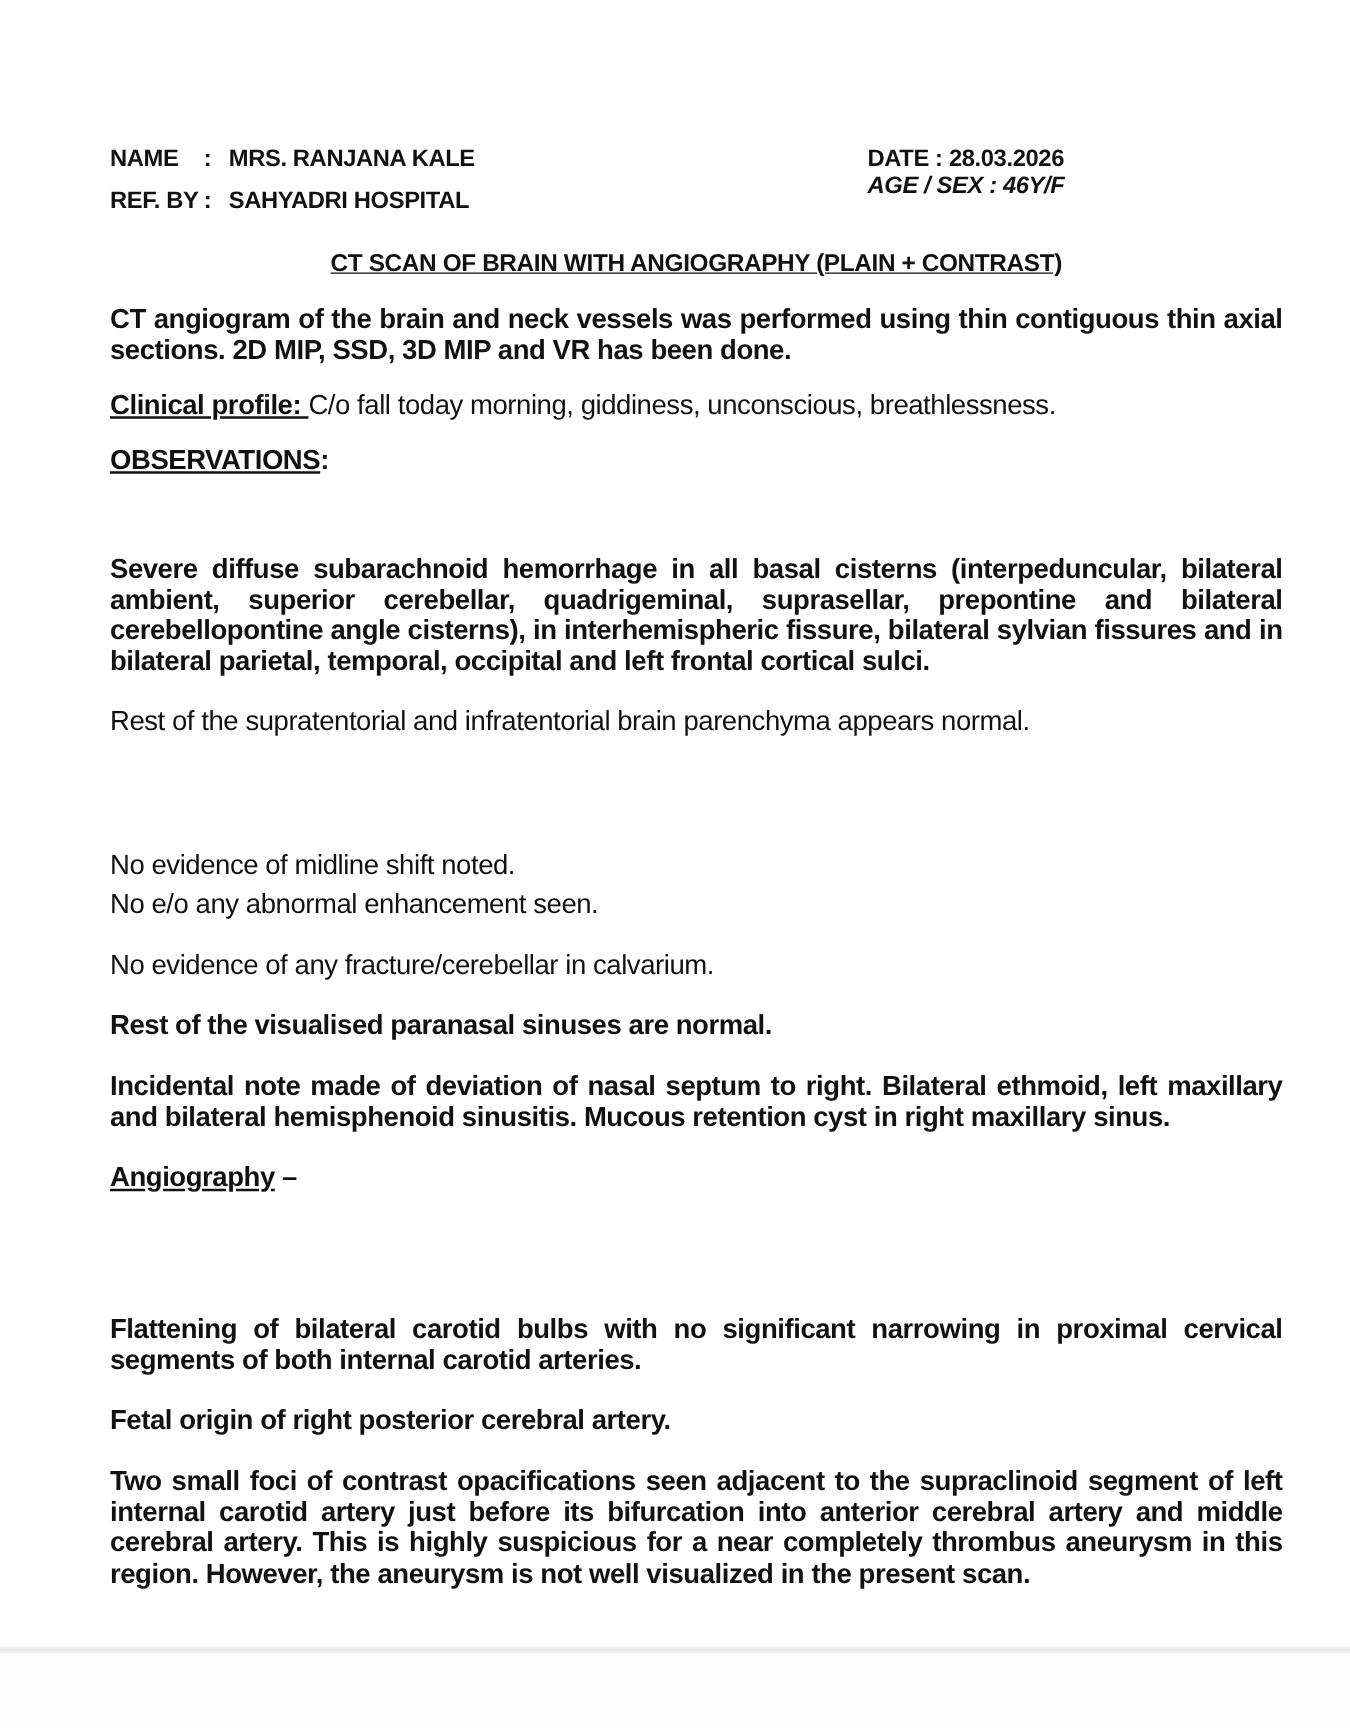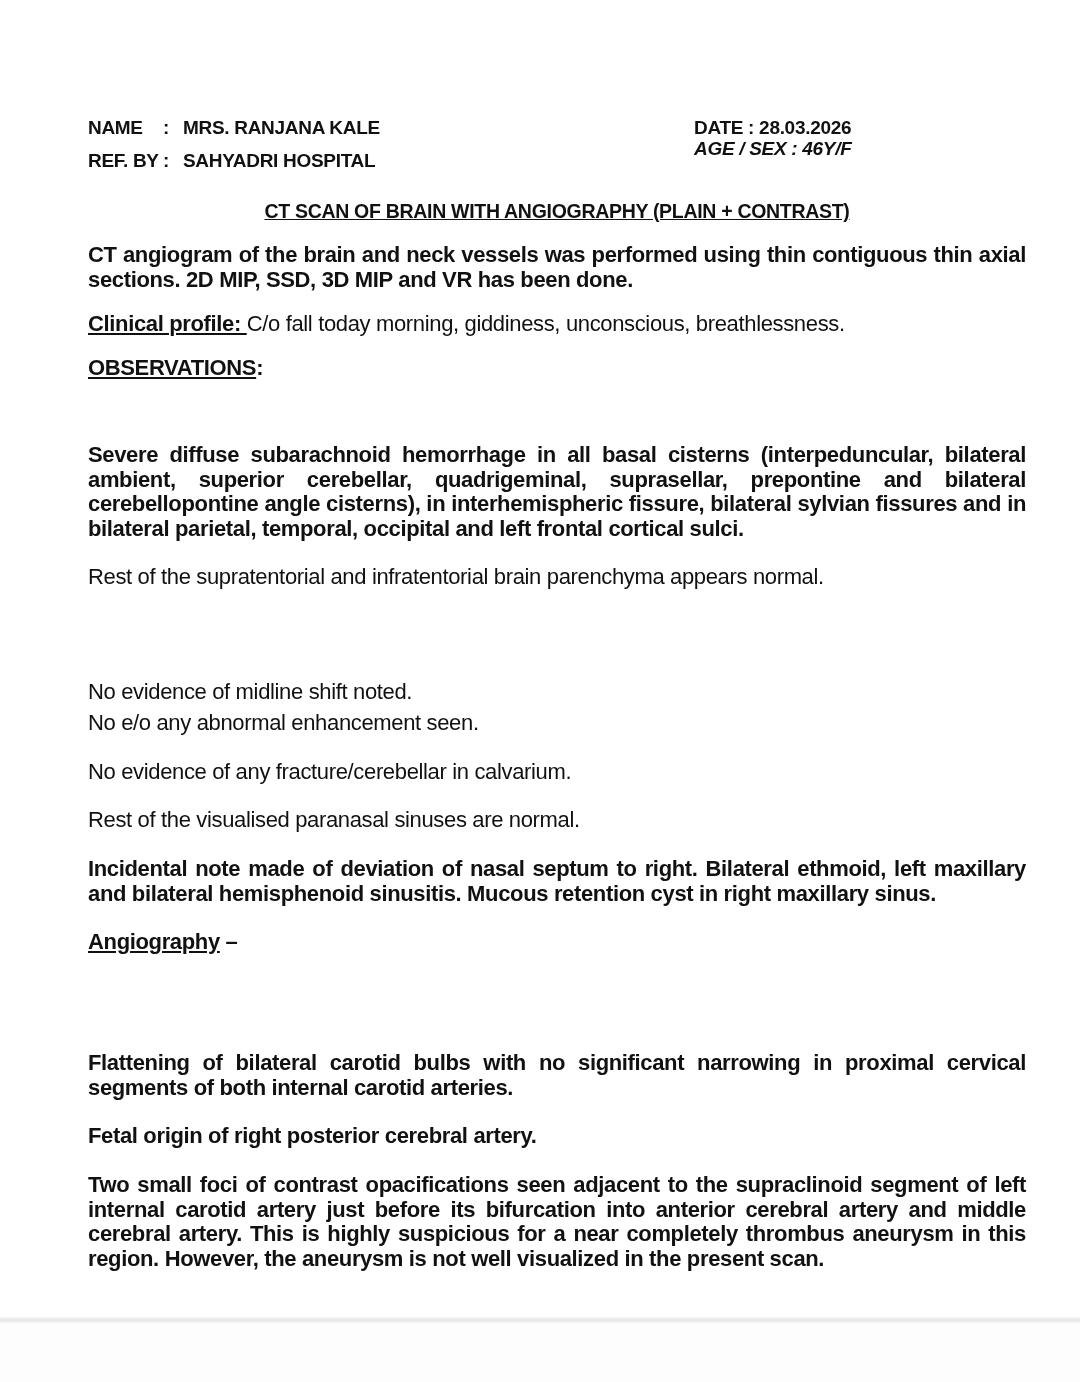--- a/index.html
+++ b/index.html
@@ -51,21 +51,21 @@
   <div class="body b" style="top:356px;">
     <span class="u">OBSERVATIONS</span><span>:</span>
   </div>
 
 
   <div class="body b" style="top:443px;">Severe diffuse subarachnoid hemorrhage in all basal cisterns (interpeduncular, bilateral ambient, superior cerebellar, quadrigeminal, suprasellar, prepontine and bilateral cerebellopontine angle cisterns), in interhemispheric fissure, bilateral sylvian fissures and in bilateral parietal, temporal, occipital and left frontal cortical sulci.</div>
   <div class="body" style="top:565px;">Rest of the supratentorial and infratentorial brain parenchyma appears normal.</div>
   <div class="body" style="top:662px;margin-top:18px;">No evidence of midline shift noted.</div>
   <div class="body" style="top:711px;">No e/o any abnormal enhancement seen.</div>
   <div class="body" style="top:760px;">No evidence of any fracture/cerebellar in calvarium.</div>
-  <div class="body" style="top:808px;">Rest of the visualised paranasal sinuses are normal.</div>
+  <div class="body" style="top:808px;font-weight:bold;">Rest of the visualised paranasal sinuses are normal.</div>
   <div class="body b" style="top:857px;">Incidental note made of deviation of nasal septum to right. Bilateral ethmoid, left maxillary and bilateral hemisphenoid sinusitis. Mucous retention cyst in right maxillary sinus.</div>
 
   <div class="body b" style="top:930px;">
     <span class="u">Angiography</span><span> –</span>
   </div>
 
   <div class="body b" style="top:1051px;">Flattening of bilateral carotid bulbs with no significant narrowing in proximal cervical segments of both internal carotid arteries.</div>
   <div class="body b" style="top:1124px;">Fetal origin of right posterior cerebral artery.</div>
   <div class="body b" style="top:1173px;">Two small foci of contrast opacifications seen adjacent to the supraclinoid segment of left internal carotid artery just before its bifurcation into anterior cerebral artery and middle cerebral artery. This is highly suspicious for a near completely thrombus aneurysm in this region. However, the aneurysm is not well visualized in the present scan.</div>
 </div>

